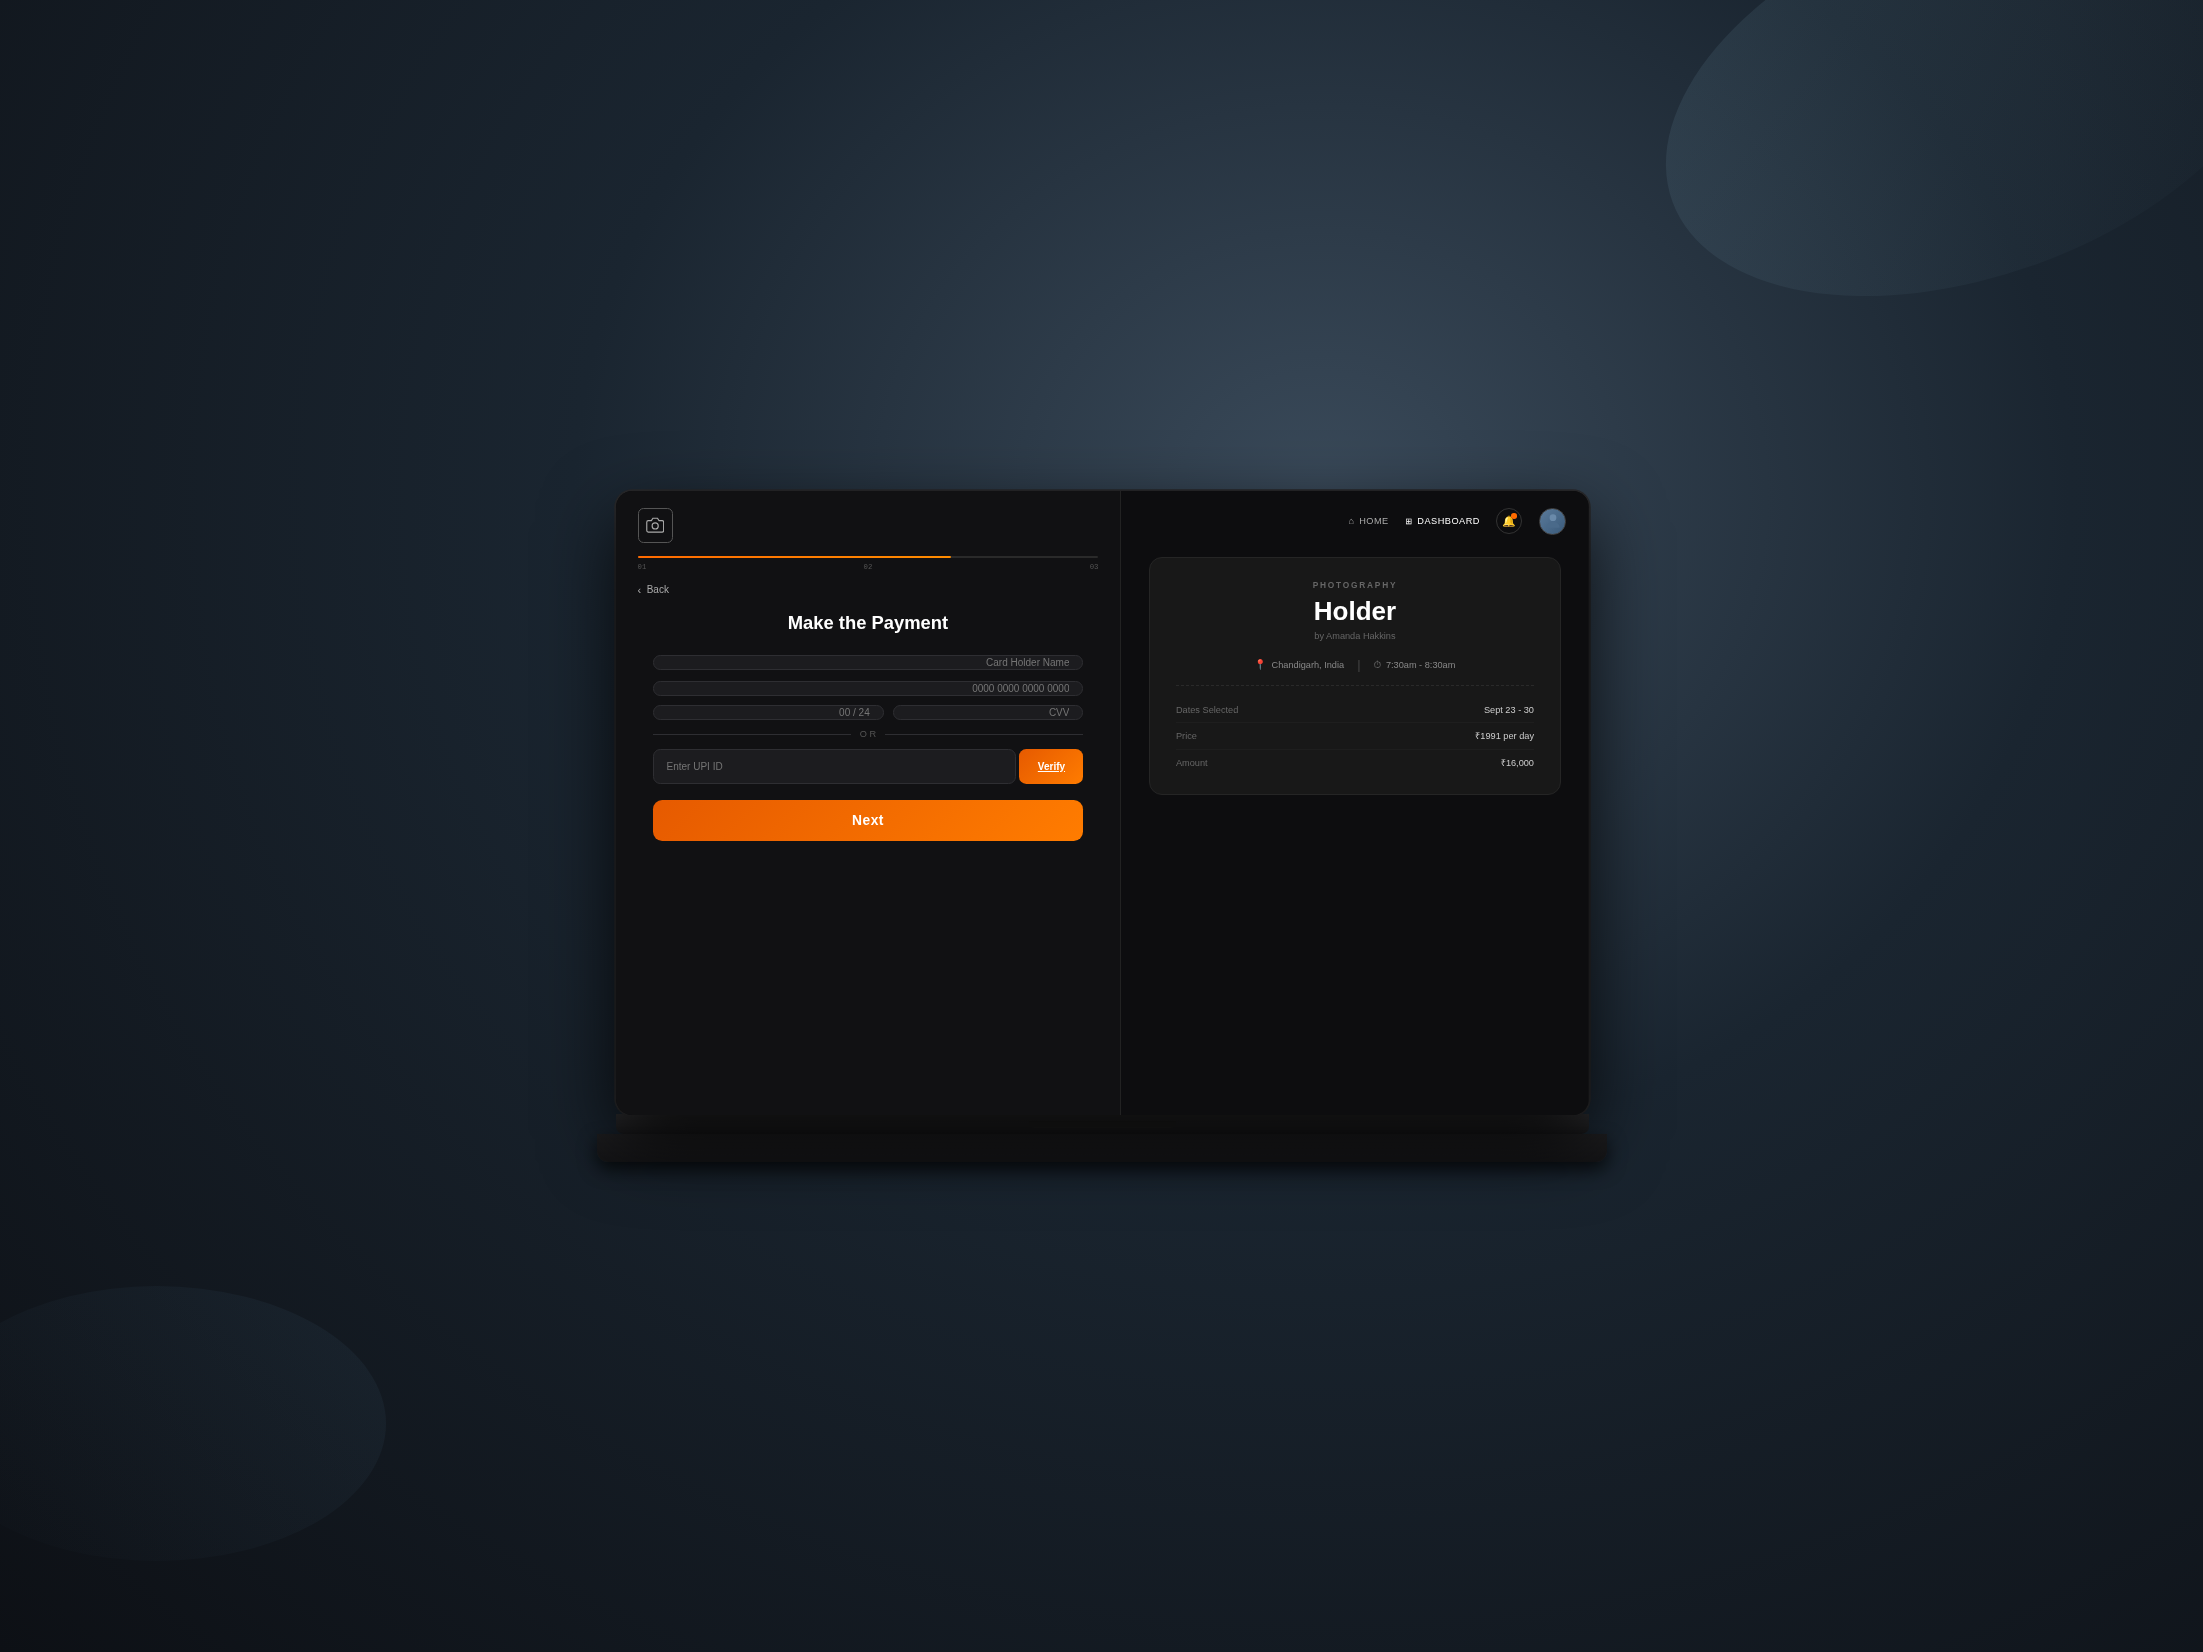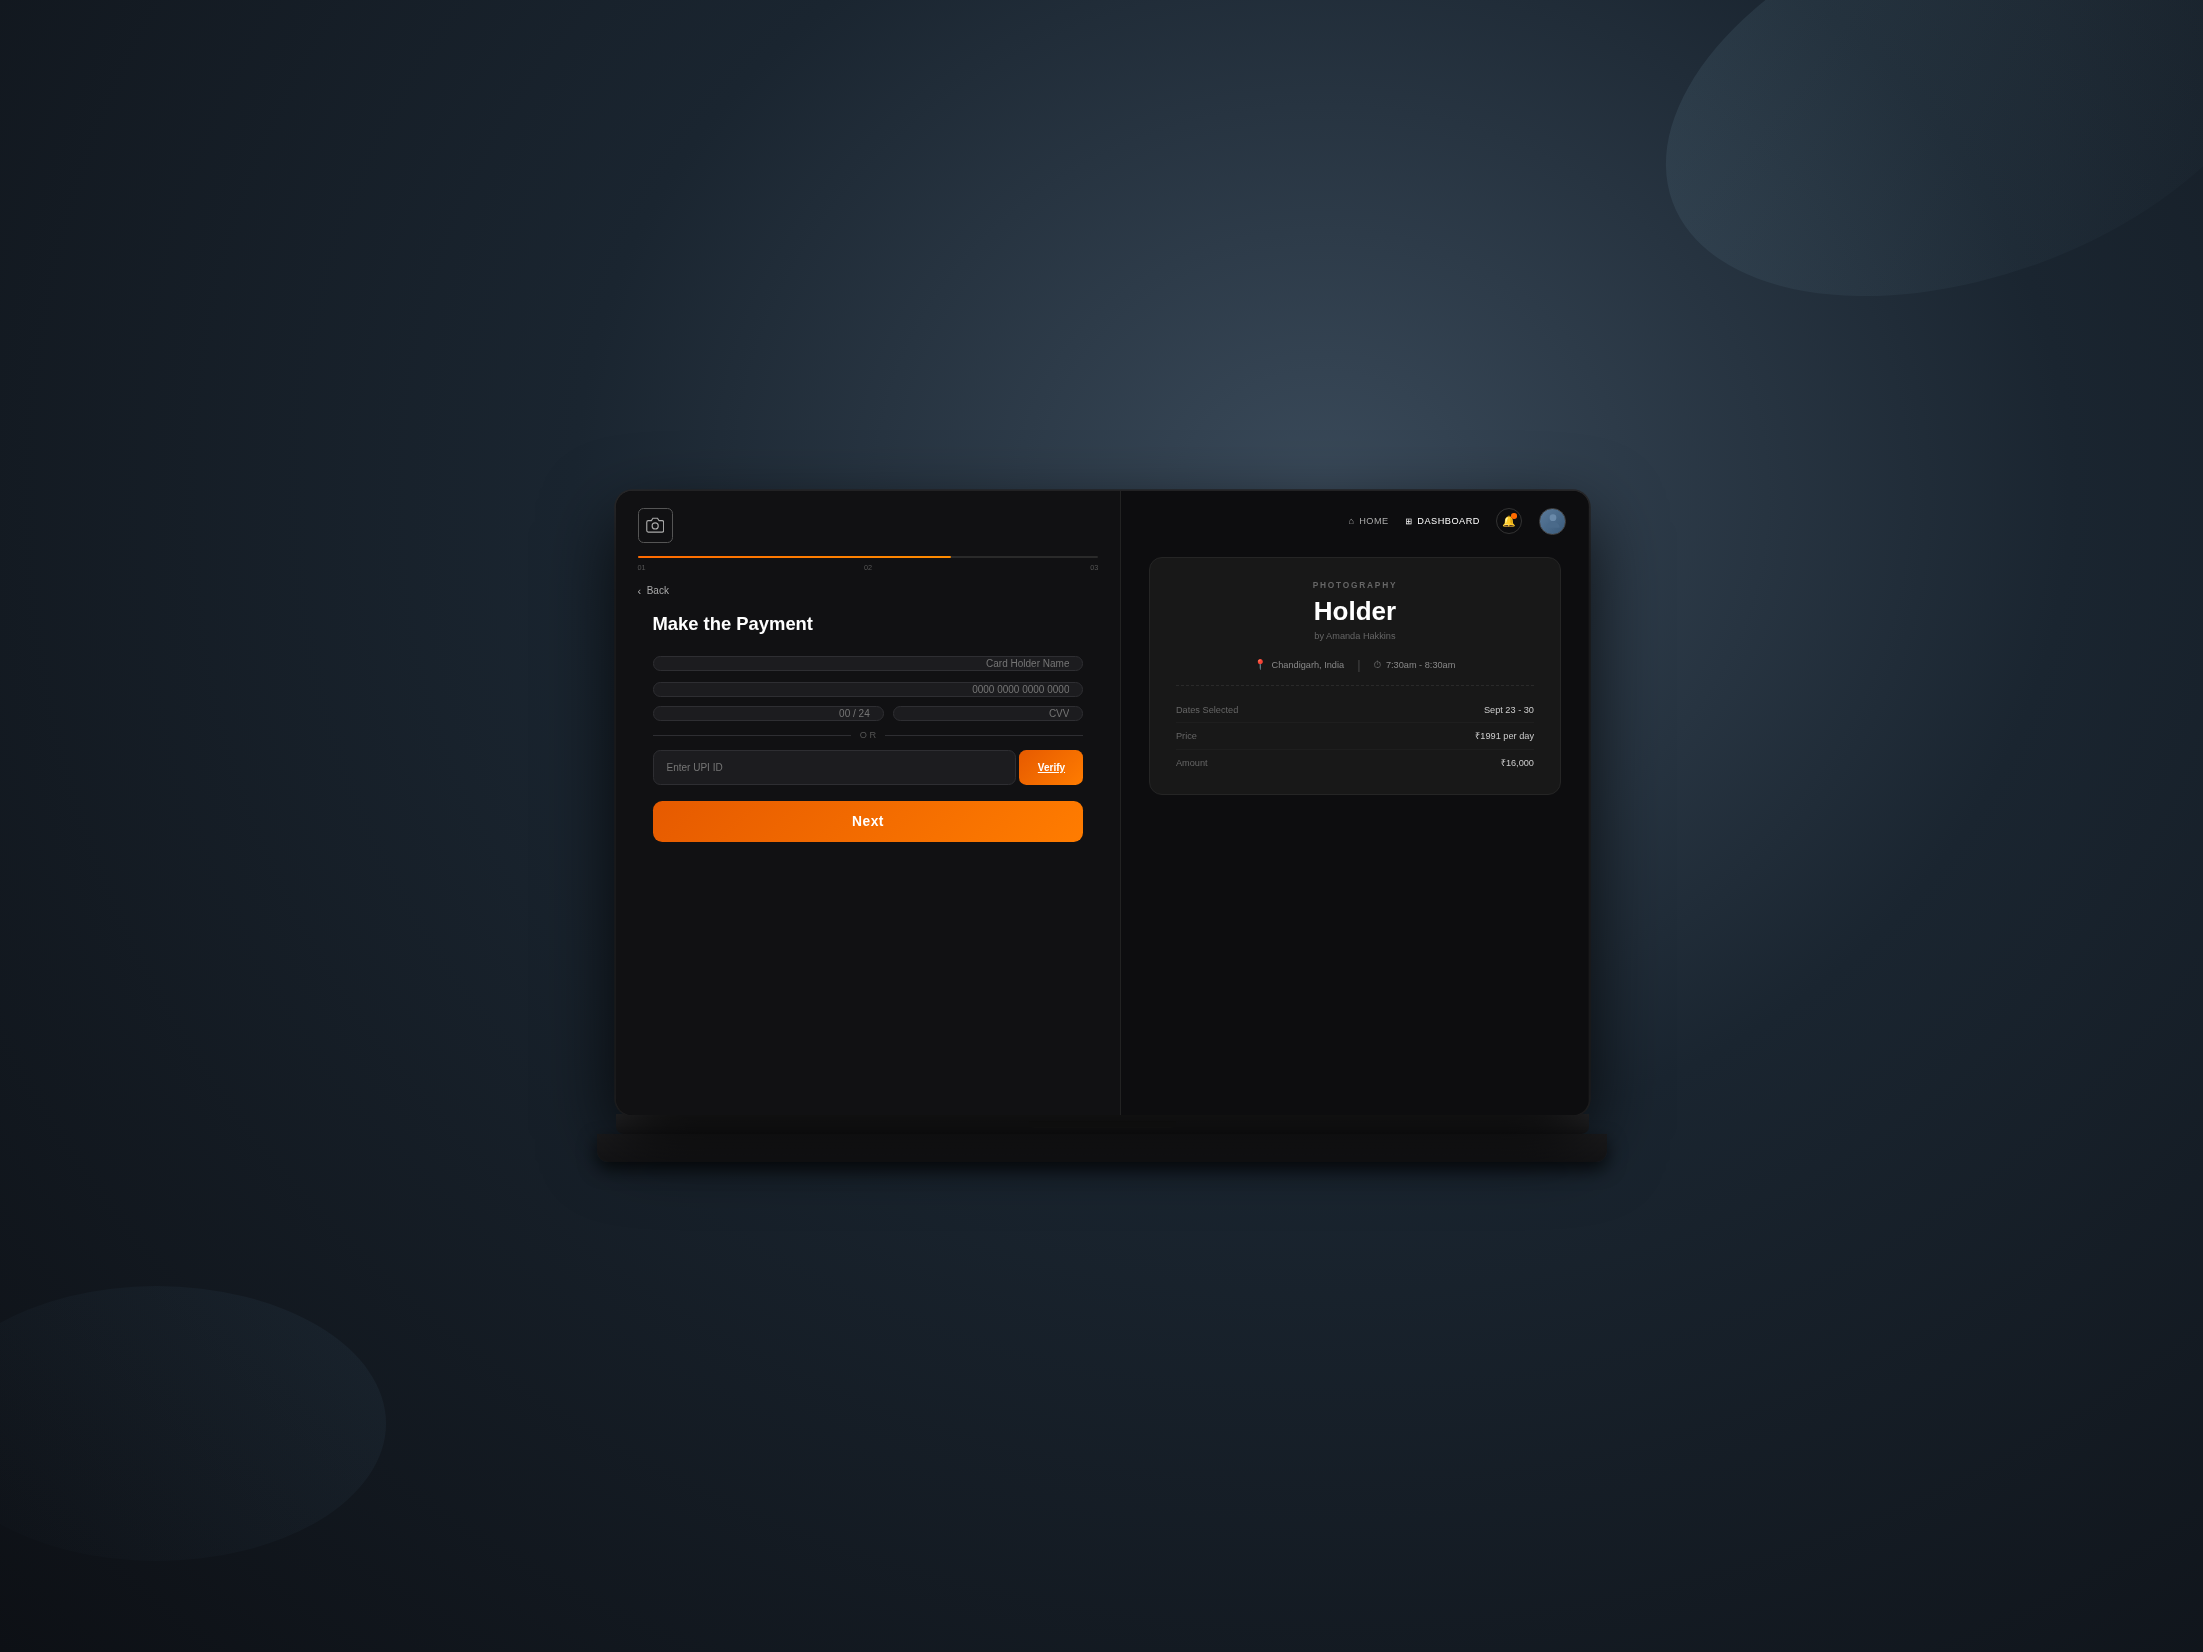--- a/index.html
+++ b/index.html
@@ -89,20 +89,21 @@
       background: linear-gradient(90deg, #ff6a00, #ff8c00);
       border-radius: 1.8px;
       width: 68%;
     }
 
     .step-markers {
       display: flex;
       justify-content: space-between;
       margin-top: 4.6px;
       padding: 0 0;
+      font-family: Liberation Mono, monospace;
     }
 
     .step-marker {
       font-size: 7.3px;
       color: #555;
       font-weight: 500;
     }
 
     
     .back-link {
@@ -123,21 +124,21 @@
     
     .form-area {
       padding: 16.5px 37px 0 37px;
       flex: 1;
     }
 
     .form-title {
       color: #fff;
       font-size: 18.4px;
       font-weight: 600;
-      text-align: left;
+      text-align: center;
       margin-bottom: 18.4px;
     }
 
     .form-input {
       width: 100%;
       background: #1c1c1f;
       border: 0.9px solid #2e2e32;
       border-radius: 7.3px;
       padding: 1px 13px;
       color: #888;

